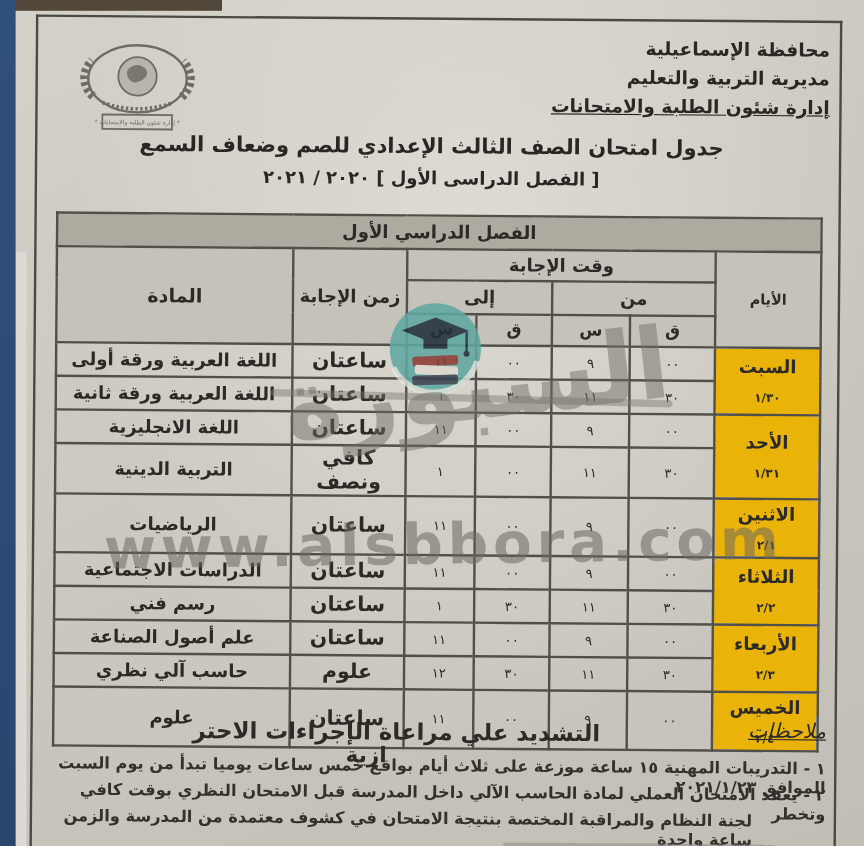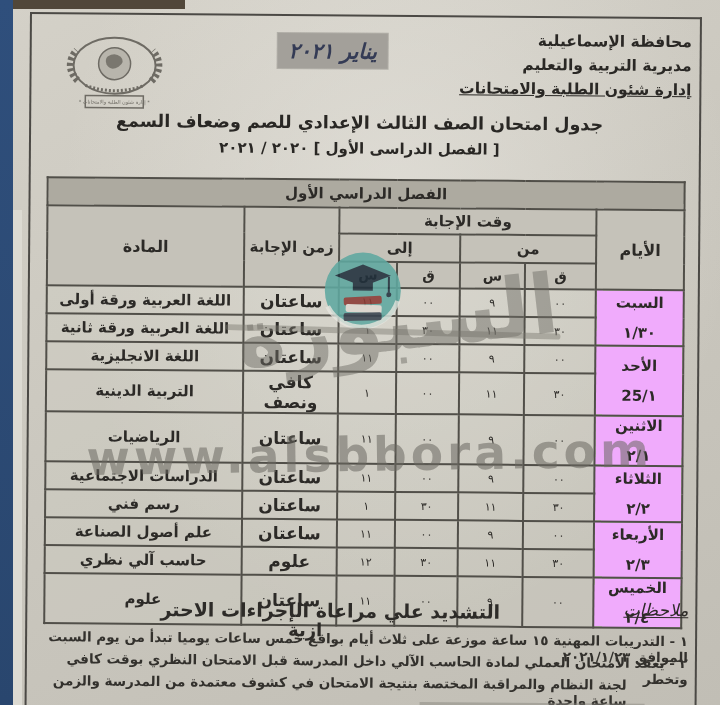--- a/index.html
+++ b/index.html
@@ -36,31 +36,31 @@
   .title2{position:absolute;left:78px;top:137px;width:565px;text-align:center;font-weight:bold;font-size:15px;color:#292724;}
 
   table.exam{
     position:absolute;left:48px;top:176px;width:637px;
     border-collapse:collapse;table-layout:fixed;
     background:rgba(209,206,197,0.25);
   }
   table.exam th,table.exam td{border:2px solid #514f49;padding:0;text-align:center;vertical-align:middle;color:#2c2a27;overflow:hidden;}
   .band-row th{height:26px;background:#adaaa0;font-size:15px;font-weight:bold;}
   th.hc{background:#c5c2b9;font-weight:bold;}
-  th.days-h{font-size:16px;}
+  th.days-h{font-size:12px;}
   th.time-h{height:24px;font-size:15px;}
   th.fromto-h{height:26px;font-size:15px;}
   th.qs-h{height:24px;font-size:14px;}
   th.dur-h{font-size:15px;margin-left:40px;}
   th.subj-h{font-size:16px;}
   tbody tr{height:28px;}
   tbody tr.single{height:49px;}
-  td.day-cell{background:#f0abfc;font-weight:bold;line-height:1.2;}
+  td.day-cell{background:#eab308;font-weight:bold;line-height:1.2;}
   td.day-cell .dname{font-size:15px;}
-  td.day-cell .ddate{font-size:15px;margin-top:12px;}
+  td.day-cell .ddate{font-size:10px;margin-top:12px;}
   td.num{font-size:11px;font-weight:normal;}
   td.dur{font-size:17px;font-weight:bold;}
   td.subj{font-size:15px;font-weight:bold;}
 
   .notes-label{position:absolute;right:27px;top:595px;font-size:17px;font-weight:normal;font-style:italic;text-decoration:underline;}
   .emph1{position:absolute;left:95px;top:597px;width:480px;text-align:center;font-weight:bold;font-size:19px;letter-spacing:1px;}
   .emph2{position:absolute;left:95px;top:617px;width:430px;text-align:center;font-weight:bold;font-size:18px;}
   .note-line{position:absolute;right:27px;width:660px;text-align:right;font-weight:bold;font-size:13.5px;color:#33312d;}
   .n1{top:628px;}
   .n2{top:650px;}
@@ -97,21 +97,20 @@
     <rect x="26" y="62" width="58" height="12" fill="none" stroke="#6e6b64" stroke-width="1.5"></rect>
     <text class="seal-banner-text" x="55" y="70" text-anchor="middle">* إدارة شئون الطلبة والامتحانات *</text>
   </svg>
 
   <div class="org">
     <div>محافظة الإسماعيلية</div>
     <div>مديرية التربية والتعليم</div>
     <div class="u">إدارة شئون الطلبة والامتحانات</div>
   </div>
 
-  <div class="stamp">يناير ٢٠٢١</div>
 
   <div class="title1">جدول امتحان الصف الثالث الإعدادي للصم وضعاف السمع</div>
   <div class="title2">[ الفصل الدراسى الأول ] ٢٠٢٠ / ٢٠٢١</div>
 
   <table class="exam" dir="rtl">
     <colgroup>
       <col style="width:88px">
         <col style="width:71px">
         <col style="width:65px">
       <col style="width:63px">
@@ -157,21 +156,21 @@
           <td class="num">٣٠</td>
           <td class="num">١١</td>
           <td class="num">٣٠</td>
           <td class="num">١</td>
           <td class="dur">ساعتان</td>
           <td class="subj">اللغة العربية ورقة ثانية</td>
         </tr>
         <tr>
           <td rowspan="2" class="day-cell">
             <div class="dname">الأحد</div>
-            <div class="ddate">١/25</div>
+            <div class="ddate">١/٣١</div>
           </td>
           <td class="num">٠٠</td>
           <td class="num">٩</td>
           <td class="num">٠٠</td>
           <td class="num">١١</td>
           <td class="dur">ساعتان</td>
           <td class="subj">اللغة الانجليزية</td>
         </tr>
         <tr>
           <td class="num">٣٠</td>

